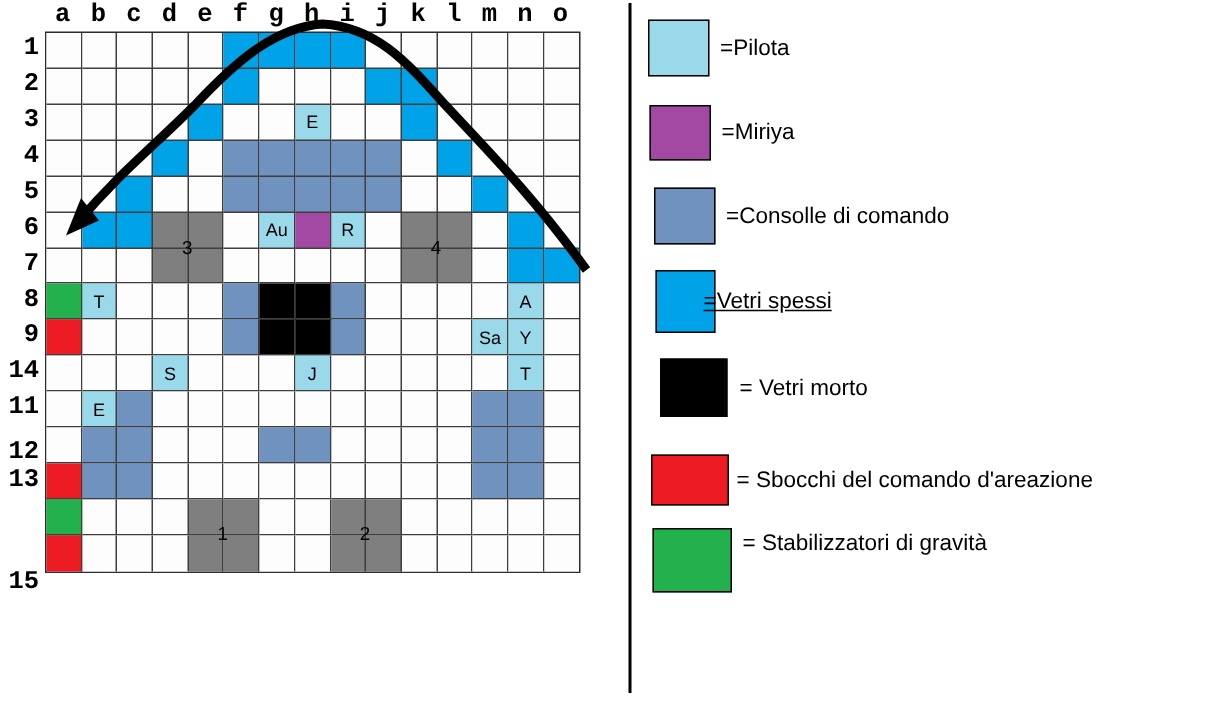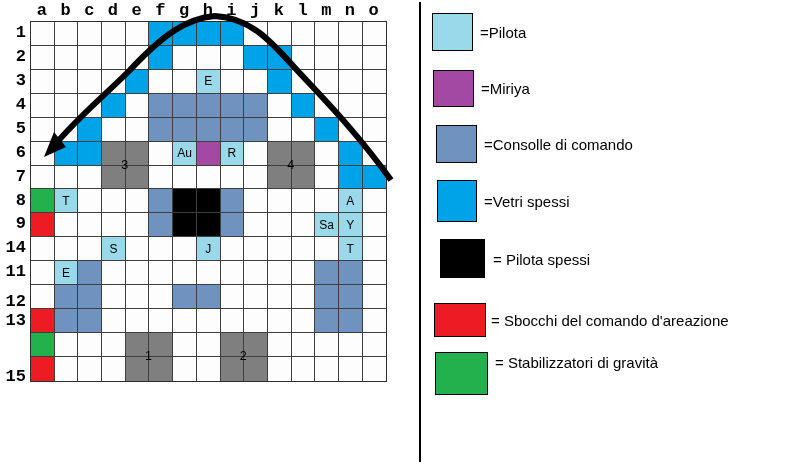--- a/index.html
+++ b/index.html
@@ -59,21 +59,21 @@
       <div class="rowlabel" style="top: 116.732px; height: 23.933px; line-height: 23.933px;">5</div>
       <div class="rowlabel" style="top: 140.665px; height: 23.933px; line-height: 23.933px;">6</div>
       <div class="rowlabel" style="top: 164.598px; height: 23.933px; line-height: 23.933px;">7</div>
       <div class="rowlabel" style="top: 188.531px; height: 23.933px; line-height: 23.933px;">8</div>
       <div class="rowlabel" style="top: 212.464px; height: 23.933px; line-height: 23.933px;">9</div>
       <div class="rowlabel" style="top: 236.397px; height: 23.933px; line-height: 23.933px;">14</div>
       <div class="rowlabel" style="top: 260.33px; height: 23.933px; line-height: 23.933px;">11</div>
       <div class="rowlabel" style="top: 290px; height: 23.933px; line-height: 23.933px;">12</div>
       <div class="rowlabel" style="top: 309px; height: 23.933px; line-height: 23.933px;">13</div>
       <div class="rowlabel" style="top: 332.129px; height: 23.933px; line-height: 23.933px; margin-left: 28px;">14</div>
-      <div class="rowlabel" style="top: 365px; height: 23.933px; line-height: 23.933px;">15</div>
+      <div class="rowlabel" style="top: 377px; height: 23.933px; line-height: 23.933px;">15</div>
     </div>
 
   <div id="grid">
       <div class="cell"></div>
       <div class="cell"></div>
       <div class="cell"></div>
       <div class="cell"></div>
       <div class="cell"></div>
       <div class="cell" style="background: rgb(0, 162, 232);"></div>
       <div class="cell" style="background: rgb(0, 162, 232);"></div>
@@ -312,25 +312,25 @@
     <div class="legend-item" style="left:433px;top:70px;">
       <span class="swatch" style="width: 41px; height: 37px; background: rgb(163, 73, 164);"></span>
       <span class="legend-label" style="left:48px;top:18px;">=Miriya</span>
     </div>
     <div class="legend-item" style="left:436px;top:125px;">
       <span class="swatch" style="width: 41px; height: 38px; background: rgb(112, 146, 190);"></span>
       <span class="legend-label" style="left:48px;top:19px;">=Consolle di comando</span>
     </div>
     <div class="legend-item" style="left:437px;top:180px;">
       <span class="swatch" style="width: 40px; height: 42px; background: rgb(0, 162, 232);"></span>
-      <span class="legend-label" style="left:47px;top:21px;">=Vetri spessi</span>
+      <span class="legend-label" style="left:32px;top:21px;text-decoration:underline;">=Vetri spessi</span>
     </div>
     <div class="legend-item" style="left:440px;top:239px;">
       <span class="swatch" style="width: 45px; height: 39px; background: rgb(0, 0, 0);"></span>
-      <span class="legend-label" style="left:53px;top:20px;">= Pilota spessi</span>
+      <span class="legend-label" style="left:53px;top:20px;">= Vetri morto</span>
     </div>
     <div class="legend-item" style="left:434px;top:303px;">
       <span class="swatch" style="width: 52px; height: 34px; background: rgb(237, 28, 36);"></span>
       <span class="legend-label" style="left:57px;top:17px;">= Sbocchi del comando d'areazione</span>
     </div>
     <div class="legend-item" style="left:435px;top:352px;">
       <span class="swatch" style="width: 53px; height: 43px; background: rgb(34, 177, 76);"></span>
       <span class="legend-label" style="left:60px;top:10px;">= Stabilizzatori di gravità</span>
     </div>
   </div>

